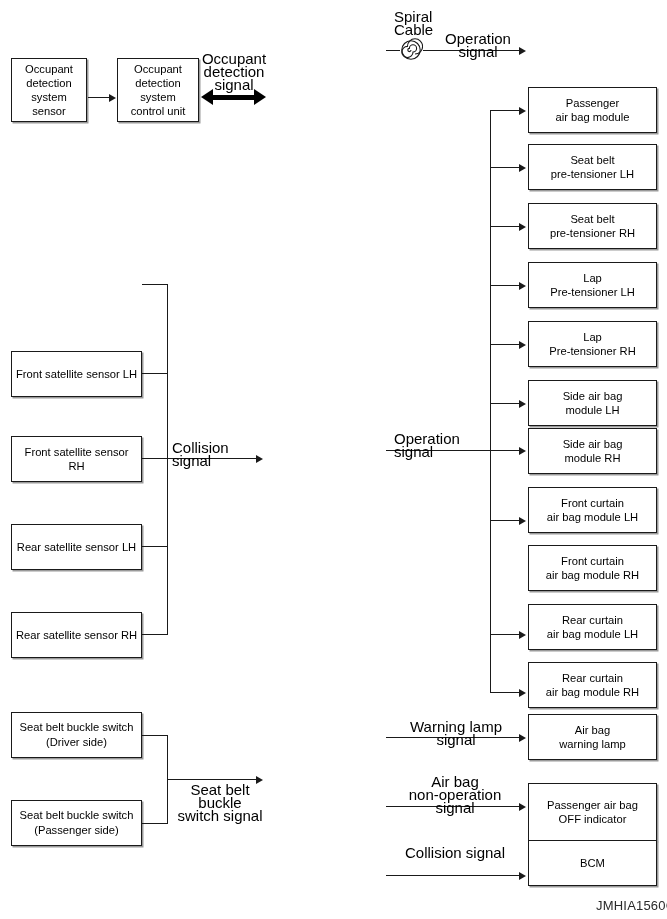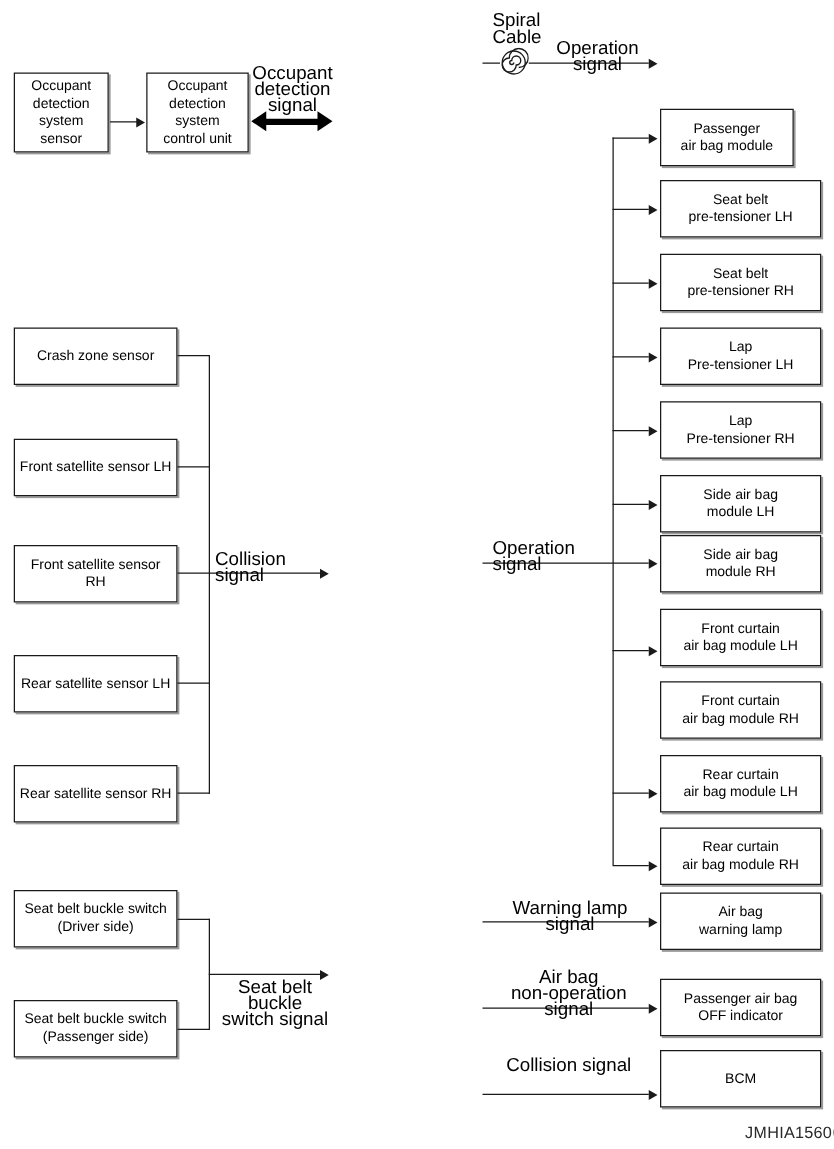--- a/index.html
+++ b/index.html
@@ -134,21 +134,21 @@
 
 
   <div class="line hline" style="left:386px; top:450px; width:133px;"></div>
   <div class="arrow-r" style="left:519px; top:447px;"></div>
   <div class="label" style="left:394px; top:432px; width:96px; text-align:left;">Operation signal</div>
 
   <div class="line vline" style="left:490px; top:110px; height:582px;"></div>
 
   <div class="line hline" style="left:490px; top:110px; width:29px;"></div>
   <div class="arrow-r" style="left:519px; top:107px;"></div>
-  <div class="box" style="left:528px; top:87px; width:107px; height:46px;">
+  <div class="box" style="left:528px; top:87px; width:129px; height:46px;">
     <span>Passenger
 air bag module</span>
   </div>
 
   <div class="line hline" style="left:490px; top:167px; width:29px;"></div>
   <div class="arrow-r" style="left:519px; top:164px;"></div>
   <div class="box" style="left:528px; top:144px; width:129px; height:46px;">
     <span>Seat belt
 pre-tensioner LH</span>
   </div>
@@ -217,35 +217,32 @@
   <div class="label" style="left:396px; top:720px; width:120px;">Warning lamp signal</div>
   <div class="box" style="left:528px; top:714px; width:129px; height:46px;">
     <span>Air bag
 warning lamp</span>
   </div>
 
   <div class="line hline" style="left:386px; top:806px; width:133px;"></div>
   <div class="arrow-r" style="left:519px; top:803px;"></div>
   <div class="label" style="left:390px; top:775px; width:130px;">Air bag
 non-operation signal</div>
-  <div class="box" style="left:528px; top:783px; width:129px; height:46px;">
+  <div class="box" style="left:528px; top:783px; width:129px; height:58px;">
     <span>Passenger air bag
 OFF indicator</span>
   </div>
 
   <div class="line hline" style="left:386px; top:875px; width:133px;"></div>
   <div class="arrow-r" style="left:519px; top:872px;"></div>
   <div class="label" style="left:400px; top:846px; width:110px;">Collision signal</div>
   <div class="box" style="left:528px; top:840px; width:129px; height:46px;">
     <span>BCM</span>
   </div>
 
-  <div class="box" style="left:11px; top:262px; width:131px; height:46px;">
-    <span>Crash zone sensor</span>
-  </div>
   <div class="box" style="left:11px; top:351px; width:131px; height:46px;">
     <span>Front satellite sensor LH</span>
   </div>
   <div class="box" style="left:11px; top:436px; width:131px; height:46px;">
     <span>Front satellite sensor RH</span>
   </div>
   <div class="box" style="left:11px; top:524px; width:131px; height:46px;text-align:right;">
     <span>Rear satellite sensor LH</span>
   </div>
   <div class="box" style="left:11px; top:612px; width:131px; height:46px;">

